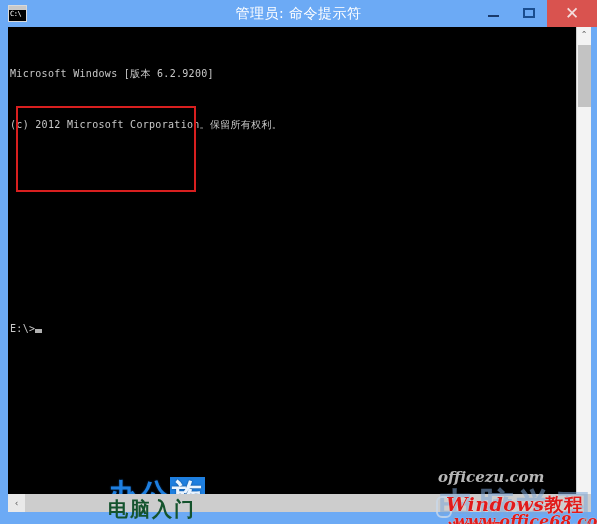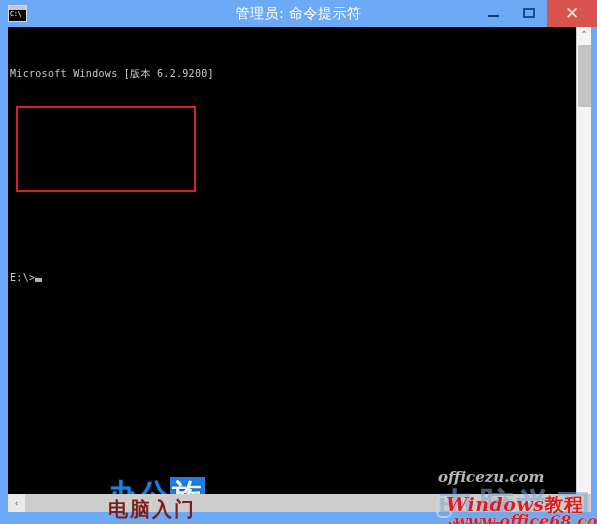--- a/index.html
+++ b/index.html
@@ -228,21 +228,21 @@
     color: #eaf4ff;
     padding: 0 2px;
   }
   .wm-bottom-cn {
     position: absolute;
     left: 108px;
     top: 496px;
     font-family: "DejaVu Sans", sans-serif;
     font-size: 20px;
     font-weight: bold;
-    color: #7f1d1d;
+    color: #14532d;
     letter-spacing: 2px;
     pointer-events: none;
   }
 
   .wm-right {
     position: absolute;
     left: 430px;
     top: 460px;
     width: 167px;
     height: 64px;
@@ -330,20 +330,21 @@
       </div>
       <div class="win-btn close">
         <div class="glyph-close">✕</div>
       </div>
     </div>
   </div>
 
   <div class="console">
     <div class="console-text">
       <div class="console-line">Microsoft Windows [版本 6.2.9200]</div>
+      <div class="console-line">(c) 2012 Microsoft Corporation。保留所有权利。</div>
       <div class="console-line blank">&nbsp;</div>
       <div class="console-line blank">&nbsp;</div>
       <div class="console-line blank">&nbsp;</div>
       <div class="console-line"><span>E:\&gt;</span><span class="cursor-block"></span></div>
     </div>
 
     <div class="red-box"></div>
 
     <div class="wm-left">
 

